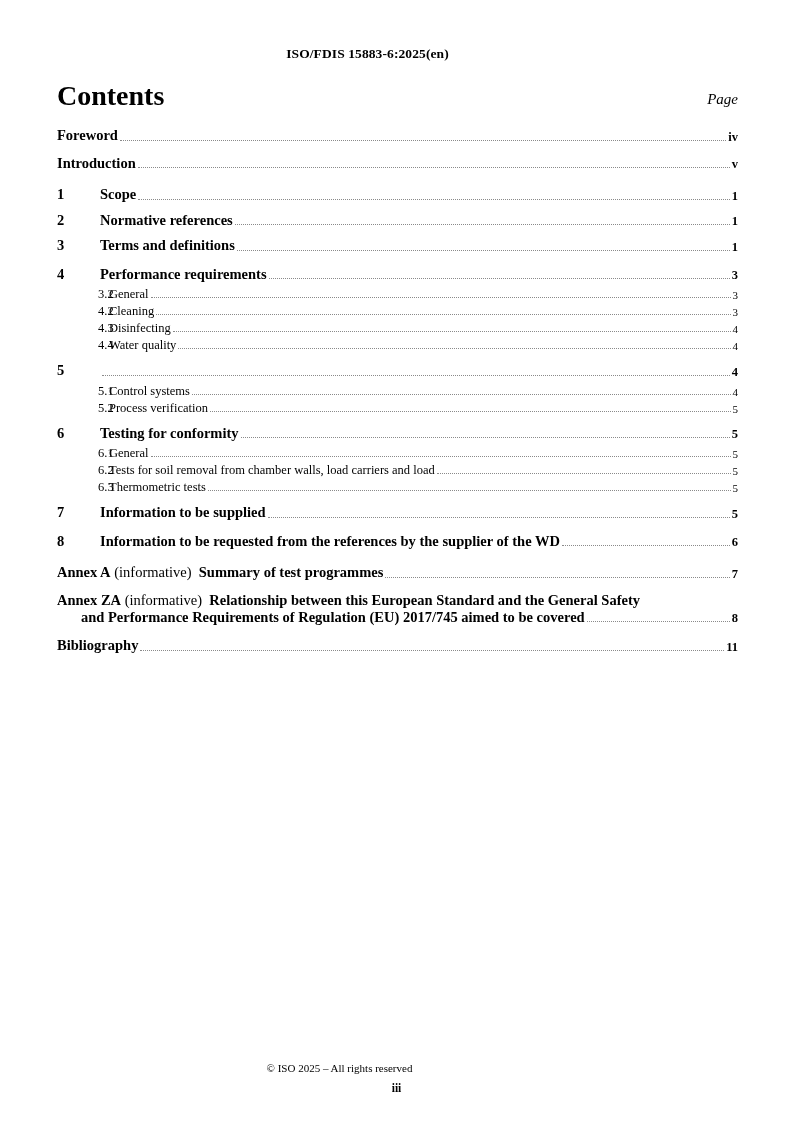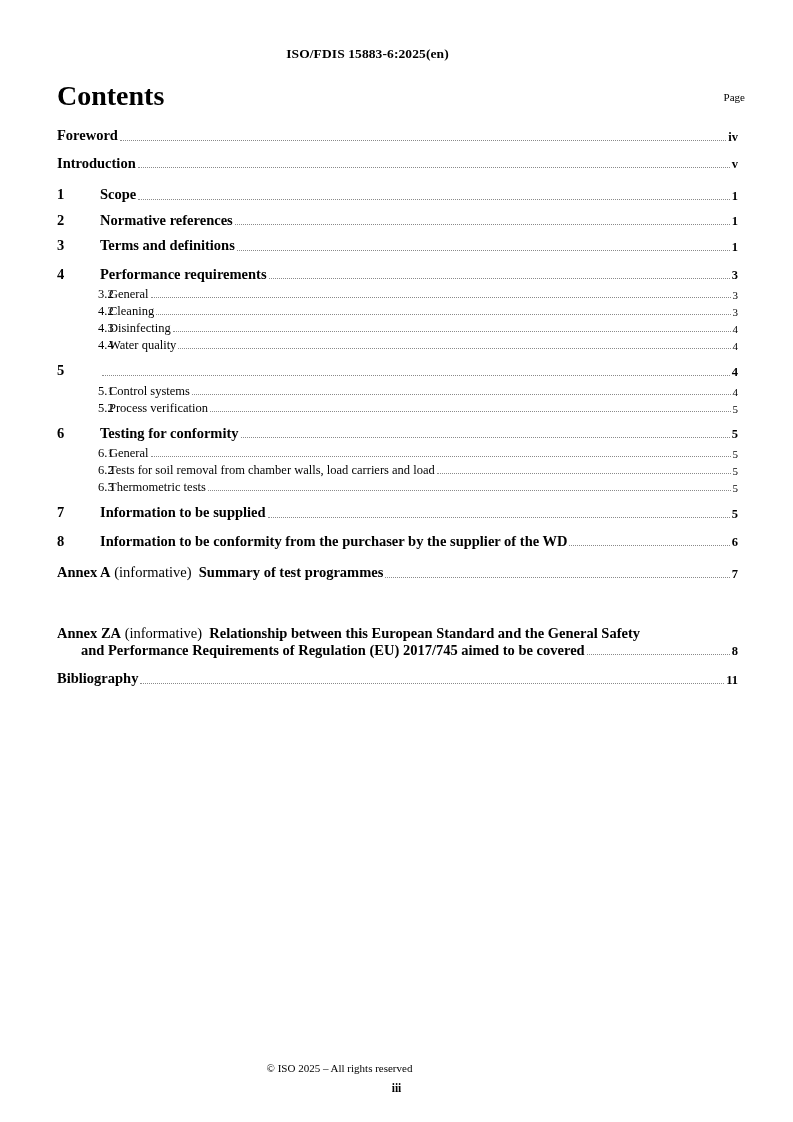--- a/index.html
+++ b/index.html
@@ -36,23 +36,24 @@
     position: absolute;
     top: 80px;
     left: 57px;
     font-family: Liberation Serif, serif;
     font-weight: bold;
     font-size: 28px;
   }
   .page-label {
     position: absolute;
     top: 91px;
-    right: 48px;
-    font-size: 11px;
-    font-family: "Liberation Serif", serif;
+    right: 55px;
+    font-size: 15px;
+    font-family: "Liberation Serif", serif;
+    font-style: italic;
   }
   .toc {
     position: absolute;
     top: 126px;
     left: 57px;
     width: 681px;
   }
   .toc-row {
     display: flex;
     align-items: flex-end;
@@ -129,21 +130,20 @@
   .wrap-row {
     display: block;
     font-size: 14.5px;
     font-weight: bold;
     margin-bottom: 3px;
     position: relative;
   }
   .wrap-row .line1 {
     display: block;
     padding-left: 0;
-    margin-top: 33px;
   }
   .wrap-row .line2 {
     display: flex;
     align-items: flex-end;
     padding-left: 24px;
   }
   .wrap-row .line2 .txt { white-space: pre; }
   .wrap-row .line2 .dots {
     flex: 1 1 auto;
     border-bottom: 1px dotted #8a8a8a;
@@ -322,21 +322,21 @@
       <span class="num">7</span>
       <span class="txt">Information to be supplied</span>
       <span class="dots"></span>
       <span class="pg">5</span>
     </div>
 
     <div class="spacer-md"></div>
 
     <div class="toc-row lvl-1">
       <span class="num">8</span>
-      <span class="txt">Information to be conformity from the purchaser by the supplier of the WD</span>
+      <span class="txt">Information to be requested from the references by the supplier of the WD</span>
       <span class="dots"></span>
       <span class="pg">6</span>
     </div>
 
     <div class="spacer-lg"></div>
 
     <div class="toc-row lvl-annex">
       <span class="txt">Annex A</span>
       <span class="txt annex-normal">&nbsp;</span>
       <span class="txt annex-normal">(informative)</span>

